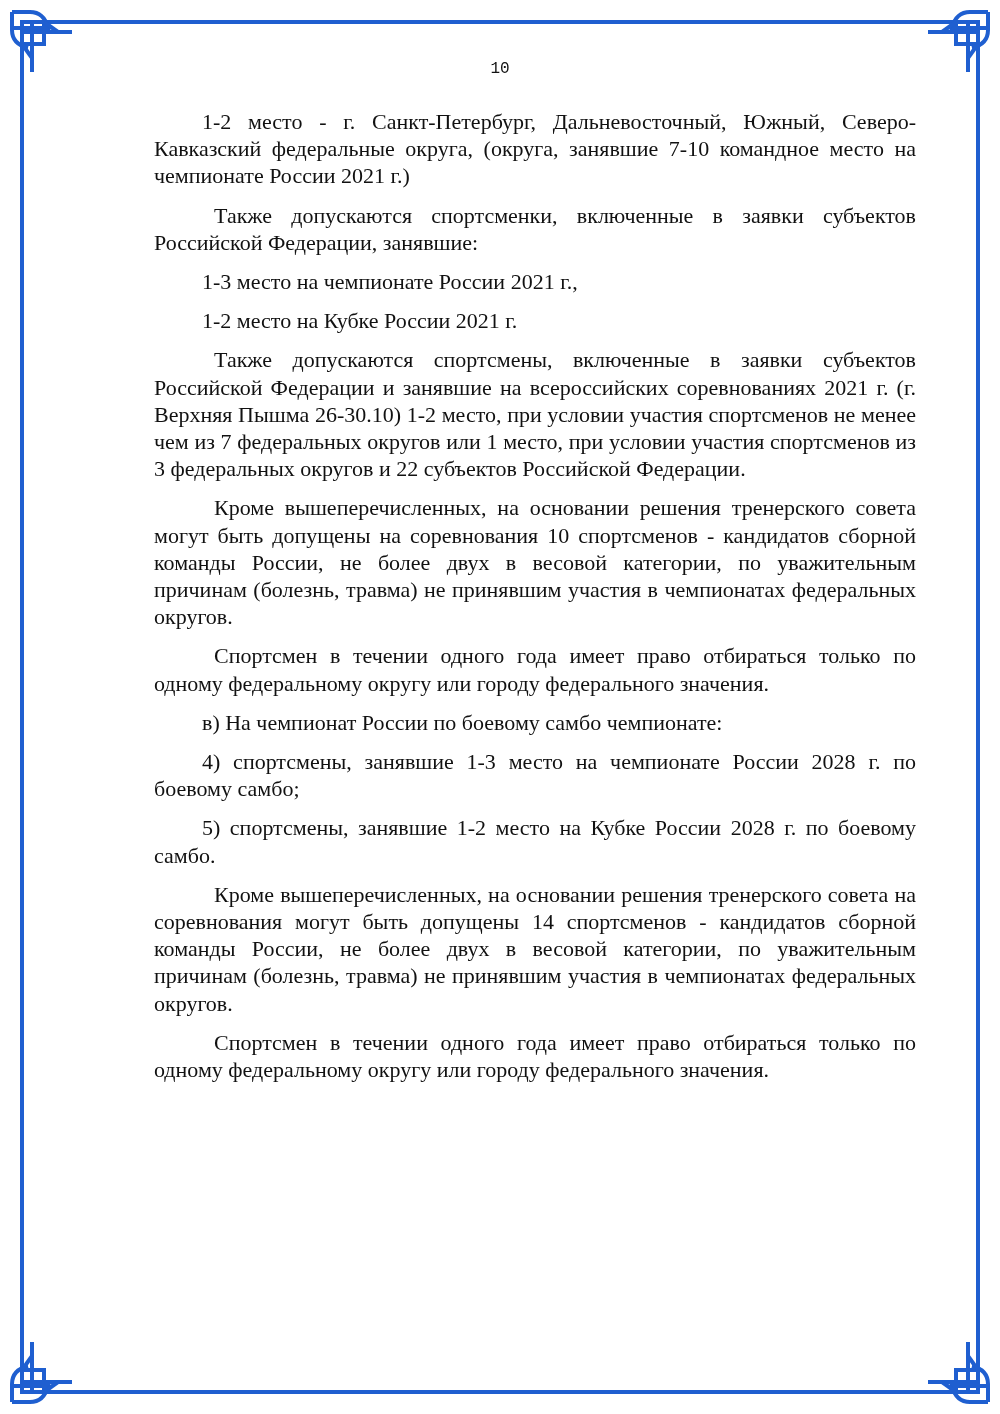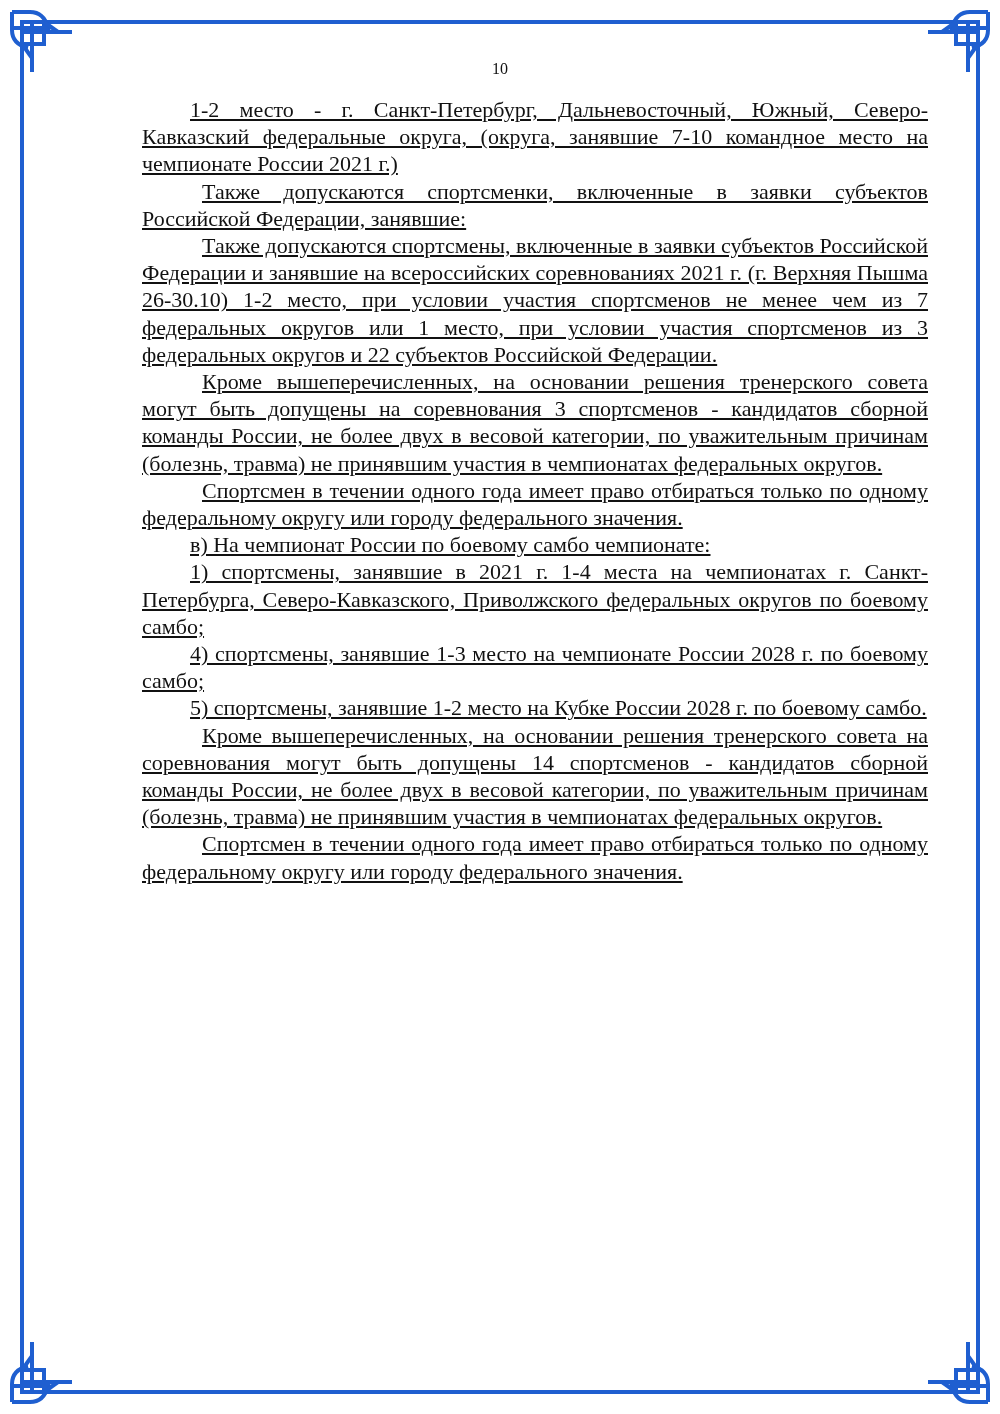--- a/index.html
+++ b/index.html
@@ -1,22 +1,22 @@
 <!DOCTYPE html>
 <html><head>
 <meta charset="utf-8">
 <style>
   html, body { margin: 0; padding: 0; background: #ffffff; }
   body { width: 1000px; height: 1414px; position: relative; overflow: hidden; }
   .frame { position: absolute; left: 0; top: 0; width: 1000px; height: 1414px; pointer-events: none; }
   .page-number { position: absolute; top: 60px; left: 0; width: 1000px; text-align: center;
-    font-family: Liberation Serif, serif; font-size: 16px; color: #111; }
+    font-family: Liberation Mono, monospace; font-size: 16px; color: #111; }
   .content { position: absolute; left: 142px; top: 96px; width: 786px;
     font-family: "Liberation Serif", serif; font-size: 22px; line-height: 27.2px; color: #111; }
-  .content p { margin: 0; text-align: justify; text-indent: 48px; text-decoration: underline; }
+  .content p { margin: 12px; text-align: justify; text-indent: 48px; }
   .content p.i60 { text-indent: 60px; }
 </style>
 </head>
 <body>
 
 <svg class="frame" viewBox="0 0 1000 1414" xmlns="http://www.w3.org/2000/svg">
   <g fill="none" stroke="#1f5fd0" stroke-width="4">
 
     <line x1="22" y1="120" x2="22" y2="1294"></line>
     <line x1="978" y1="120" x2="978" y2="1294"></line>
@@ -40,22 +40,23 @@
   <use href="#corner" transform="translate(1000,0) scale(-1,1)"></use>
   <use href="#corner" transform="translate(0,1414) scale(1,-1)"></use>
   <use href="#corner" transform="translate(1000,1414) scale(-1,-1)"></use>
 </svg>
 
 <div class="page-number">10</div>
 
 <div class="content">
   <p>1-2 место - г. Санкт-Петербург, Дальневосточный, Южный, Северо-Кавказский федеральные округа, (округа, занявшие 7-10 командное место на чемпионате России 2021 г.)</p>
   <p class="i60">Также допускаются спортсменки, включенные в заявки субъектов Российской Федерации, занявшие:</p>
+  <p>1-3 место на чемпионате России 2021 г.,</p>
+  <p>1-2 место на Кубке России 2021 г.</p>
   <p class="i60">Также допускаются спортсмены, включенные в заявки субъектов Российской Федерации и занявшие на всероссийских соревнованиях 2021 г. (г. Верхняя Пышма 26-30.10) 1-2 место, при условии участия спортсменов не менее чем из 7 федеральных округов или 1 место, при условии участия спортсменов из 3 федеральных округов и 22 субъектов Российской Федерации.</p>
-  <p class="i60">Кроме вышеперечисленных, на основании решения тренерского совета могут быть допущены на соревнования 3 спортсменов - кандидатов сборной команды России, не более двух в весовой категории, по уважительным причинам (болезнь, травма) не принявшим участия в чемпионатах федеральных округов.</p>
+  <p class="i60">Кроме вышеперечисленных, на основании решения тренерского совета могут быть допущены на соревнования 10 спортсменов - кандидатов сборной команды России, не более двух в весовой категории, по уважительным причинам (болезнь, травма) не принявшим участия в чемпионатах федеральных округов.</p>
   <p class="i60">Спортсмен в течении одного года имеет право отбираться только по одному федеральному округу или городу федерального значения.</p>
   <p>в) На чемпионат России по боевому самбо чемпионате:</p>
-  <p>1) спортсмены, занявшие в 2021 г. 1-4 места на чемпионатах г. Санкт-Петербурга, Северо-Кавказского, Приволжского федеральных округов по боевому самбо;</p>
   <p>4) спортсмены, занявшие 1-3 место на чемпионате России 2028 г. по боевому самбо;</p>
   <p>5) спортсмены, занявшие 1-2 место на Кубке России 2028 г. по боевому самбо.</p>
   <p class="i60">Кроме вышеперечисленных, на основании решения тренерского совета на соревнования могут быть допущены 14 спортсменов - кандидатов сборной команды России, не более двух в весовой категории, по уважительным причинам (болезнь, травма) не принявшим участия в чемпионатах федеральных округов.</p>
   <p class="i60">Спортсмен в течении одного года имеет право отбираться только по одному федеральному округу или городу федерального значения.</p>
 </div>
 
 </body></html>

